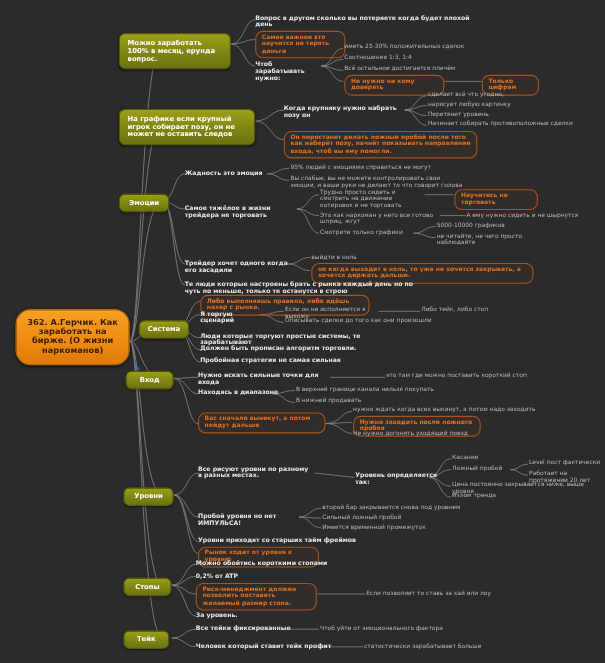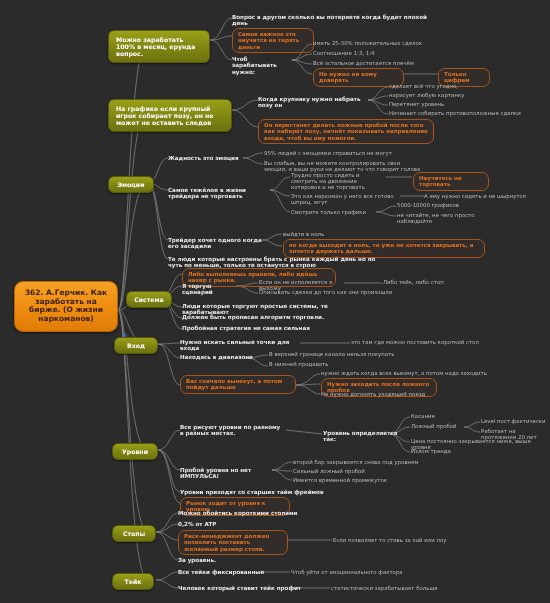--- a/index.html
+++ b/index.html
@@ -170,21 +170,21 @@
       <path d="M156,532 C168,532 168,560 178,560"></path>
       <path d="M288,540 L332,540"></path>
 
       <path d="M156,580 C168,580 168,572 178,572"></path>
       <path d="M156,580 C168,580 168,588 178,588"></path>
       <path d="M258,572 L290,572"></path>
       <path d="M290,588 L330,588"></path>
     </g>
   </svg>
 
-  <div class="node root" style="left:14px; top:281px; width:104px;">362. А.Герчик. Как заработать на бирже. (О жизни наркоманов)</div>
+  <div class="node root" style="left:14px; top:281px; width:104px;border-radius:14px;">362. А.Герчик. Как заработать на бирже. (О жизни наркоманов)</div>
   <div class="node tiny-mark" style="left:122px; top:333px;">№</div>
 
   <div class="node branch branch-wide" style="left:108px; top:30px; width:102px;">Можно заработать 100% в месяц, ерунда вопрос.</div>
   <div class="node topic" style="left:232px; top:14px; width:210px;">Вопрос в другом сколько вы потеряете когда будет плохой день</div>
   <div class="node callout" style="left:232px; top:28px; width:82px;">Самое важное это научится не терять деньги</div>
   <div class="node topic" style="left:232px; top:56px; width:60px;">Чтоб зарабатывать нужно:</div>
   <div class="node leaf" style="left:313px; top:40px; width:120px;">иметь 25-30% положительных сделок</div>
   <div class="node leaf" style="left:313px; top:50px; width:120px;">Соотношение 1:3, 1:4</div>
   <div class="node leaf" style="left:313px; top:60px; width:120px;">Всё остальное достигается плечём</div>
   <div class="node callout" style="left:313px; top:68px; width:91px;">Не нужно ни кому доверять</div>

